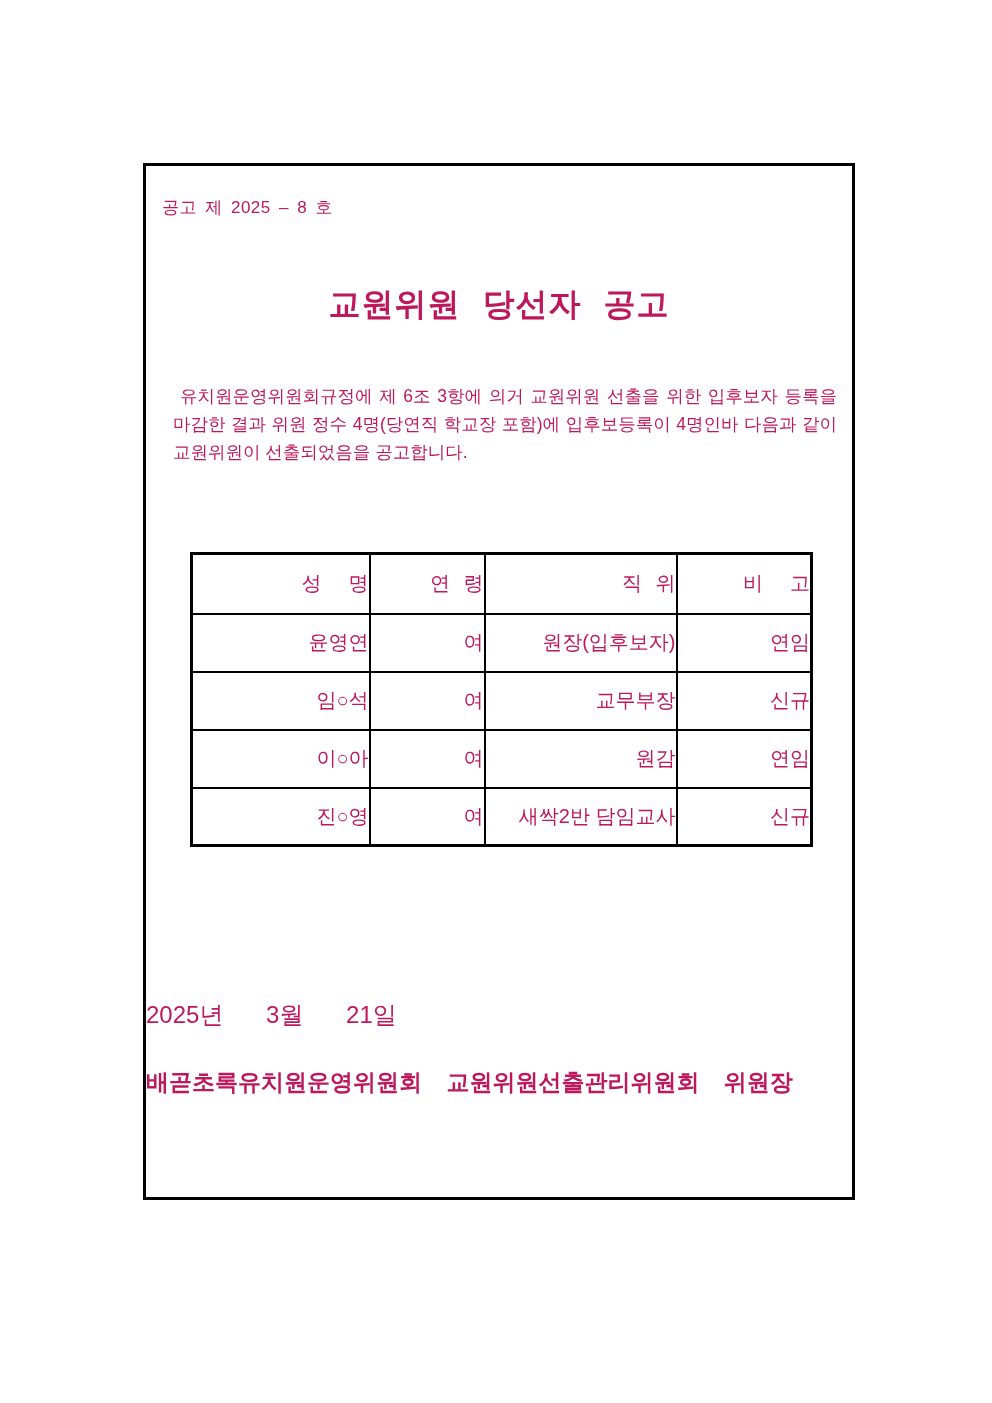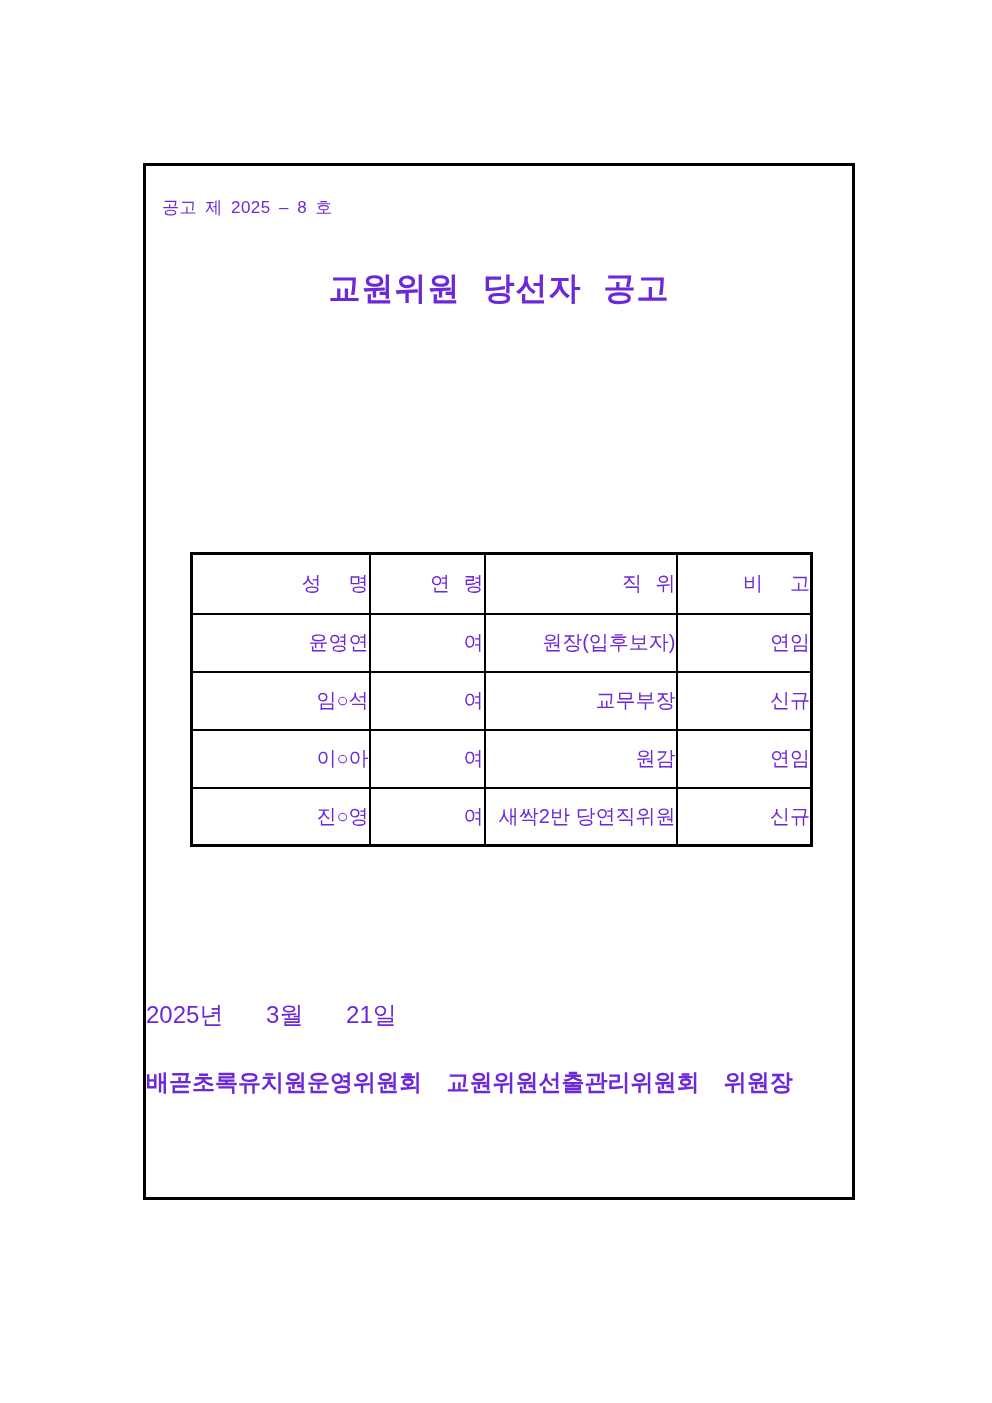--- a/index.html
+++ b/index.html
@@ -5,21 +5,21 @@
   html, body {
     margin: 0;
     padding: 0;
     background: #ffffff;
   }
   .page {
     position: relative;
     width: 992px;
     height: 1403px;
     background: #ffffff;
-    color: #6d28d9;
+    color: #be185d;
     font-family: "Liberation Sans", "DejaVu Sans", sans-serif;
     overflow: hidden;
     border-radius: 12px;
   }
   .doc-border {
     position: absolute;
     left: 143px;
     top: 163px;
     width: 712px;
     height: 1037px;
@@ -34,21 +34,21 @@
     font-size: 17px;
     letter-spacing: 0.5px;
     word-spacing: 3px;
     white-space: pre-wrap;
   }
   .doc-title {
     position: absolute;
     left: 0;
     right: 0;
     top: 101px;
-    margin: 0;
+    margin: 16px;
     text-align: center;
     font-size: 32px;
     font-weight: bold;
     letter-spacing: 1px;
     word-spacing: 12px;
     white-space: pre-wrap;
   }
   .doc-body {
     position: absolute;
     left: 27px;
@@ -108,20 +108,21 @@
 </head>
 <body>
 
 <div class="page">
   <div class="doc-border">
 
     <div class="doc-number">공고 제 2025 – 8 호</div>
 
     <h1 class="doc-title">교원위원 당선자 공고</h1>
 
+    <p class="doc-body">유치원운영위원회규정에 제 6조 3항에 의거 교원위원 선출을 위한 입후보자 등록을 마감한 결과 위원 정수 4명(당연직 학교장 포함)에 입후보등록이 4명인바 다음과 같이 교원위원이 선출되었음을 공고합니다.</p>
 
     <table class="results-table">
       <colgroup>
         <col style="width:178px">
         <col style="width:115px">
         <col style="width:192px">
         <col style="width:135px">
       </colgroup>
       <thead>
         <tr id="table-head-row">
@@ -146,21 +147,21 @@
           </tr>
           <tr>
             <td>이○아</td>
             <td>여</td>
             <td>원감</td>
             <td>연임</td>
           </tr>
           <tr>
             <td>진○영</td>
             <td>여</td>
-            <td>새싹2반 당연직위원</td>
+            <td>새싹2반 담임교사</td>
             <td>신규</td>
           </tr>
         </tbody>
     </table>
 
     <div class="doc-date">2025년    3월    21일</div>
 
     <div class="doc-issuer">배곧초록유치원운영위원회 교원위원선출관리위원회 위원장</div>
 
   </div>

